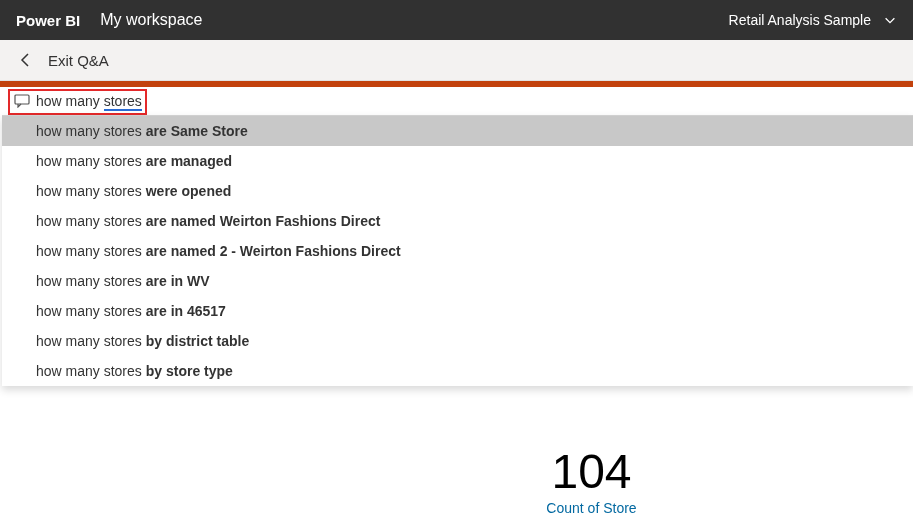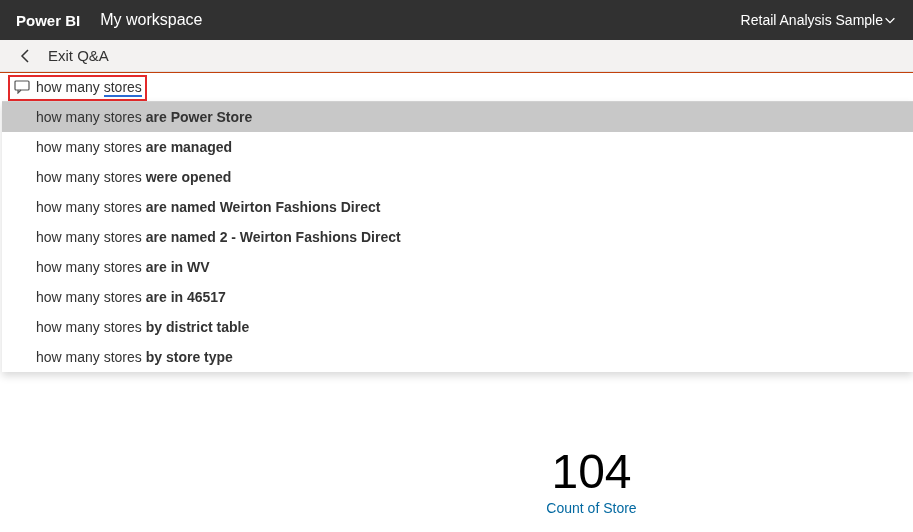--- a/index.html
+++ b/index.html
@@ -35,55 +35,55 @@
       font-weight: 600;
       font-size: 15px;
     }
     .workspace-label {
       font-size: 16px;
       font-weight: 400;
     }
     .top-header-right {
       display: flex;
       align-items: center;
-      gap: 0;
+      gap: 12px;
       cursor: pointer;
     }
     .report-name {
       font-size: 14px;
     }
     .chevron-down {
       display: inline-block;
       width: 14px;
       height: 14px;
     }
     .sub-header {
       background: #f3f2f1;
-      height: 32px;
+      height: 41px;
       display: flex;
       align-items: center;
       padding: 0 18px;
       border-bottom: 1px solid #e1e1e1;
     }
     .exit-qna {
       display: flex;
       align-items: center;
       gap: 14px;
       cursor: pointer;
       color: #333;
     }
     .back-chevron {
       width: 16px;
       height: 16px;
     }
     .exit-label {
       font-size: 15px;
     }
     .qna-input-area {
-      border-top: 1px solid #c2410c;
+      border-top: 6px solid #c2410c;
       padding: 0;
     }
     .qna-input-row {
       display: flex;
       align-items: center;
       padding: 6px 14px;
       position: relative;
     }
     .highlight-box {
       position: absolute;
@@ -181,21 +181,21 @@
   <div class="qna-input-row">
     <div class="highlight-box"></div>
     <svg class="speech-icon" viewBox="0 0 16 14" fill="none" stroke="#555" stroke-width="1.2">
       <rect x="1" y="1" width="14" height="9" rx="1"></rect>
       <polyline points="4,10 4,13 7,10"></polyline>
     </svg>
     <span class="qna-text"><span>how many </span><span class="underlined">stores</span></span>
   </div>
 
   <div class="suggestions" id="suggestions-container">
-  <div class="suggestion-item selected"><span class="base">how many stores </span><span class="bold">are Power Store</span></div>
+  <div class="suggestion-item selected"><span class="base">how many stores </span><span class="bold">are Same Store</span></div>
       <div class="suggestion-item"><span class="base">how many stores </span><span class="bold">are managed</span></div>
       <div class="suggestion-item"><span class="base">how many stores </span><span class="bold">were opened</span></div>
       <div class="suggestion-item"><span class="base">how many stores </span><span class="bold">are named Weirton Fashions Direct</span></div>
       <div class="suggestion-item"><span class="base">how many stores </span><span class="bold">are named 2 - Weirton Fashions Direct</span></div>
       <div class="suggestion-item"><span class="base">how many stores </span><span class="bold">are in WV</span></div>
       <div class="suggestion-item"><span class="base">how many stores </span><span class="bold">are in 46517</span></div>
       <div class="suggestion-item"><span class="base">how many stores </span><span class="bold">by district table</span></div>
       <div class="suggestion-item"><span class="base">how many stores </span><span class="bold">by store type</span></div>
     </div>
 </div>

